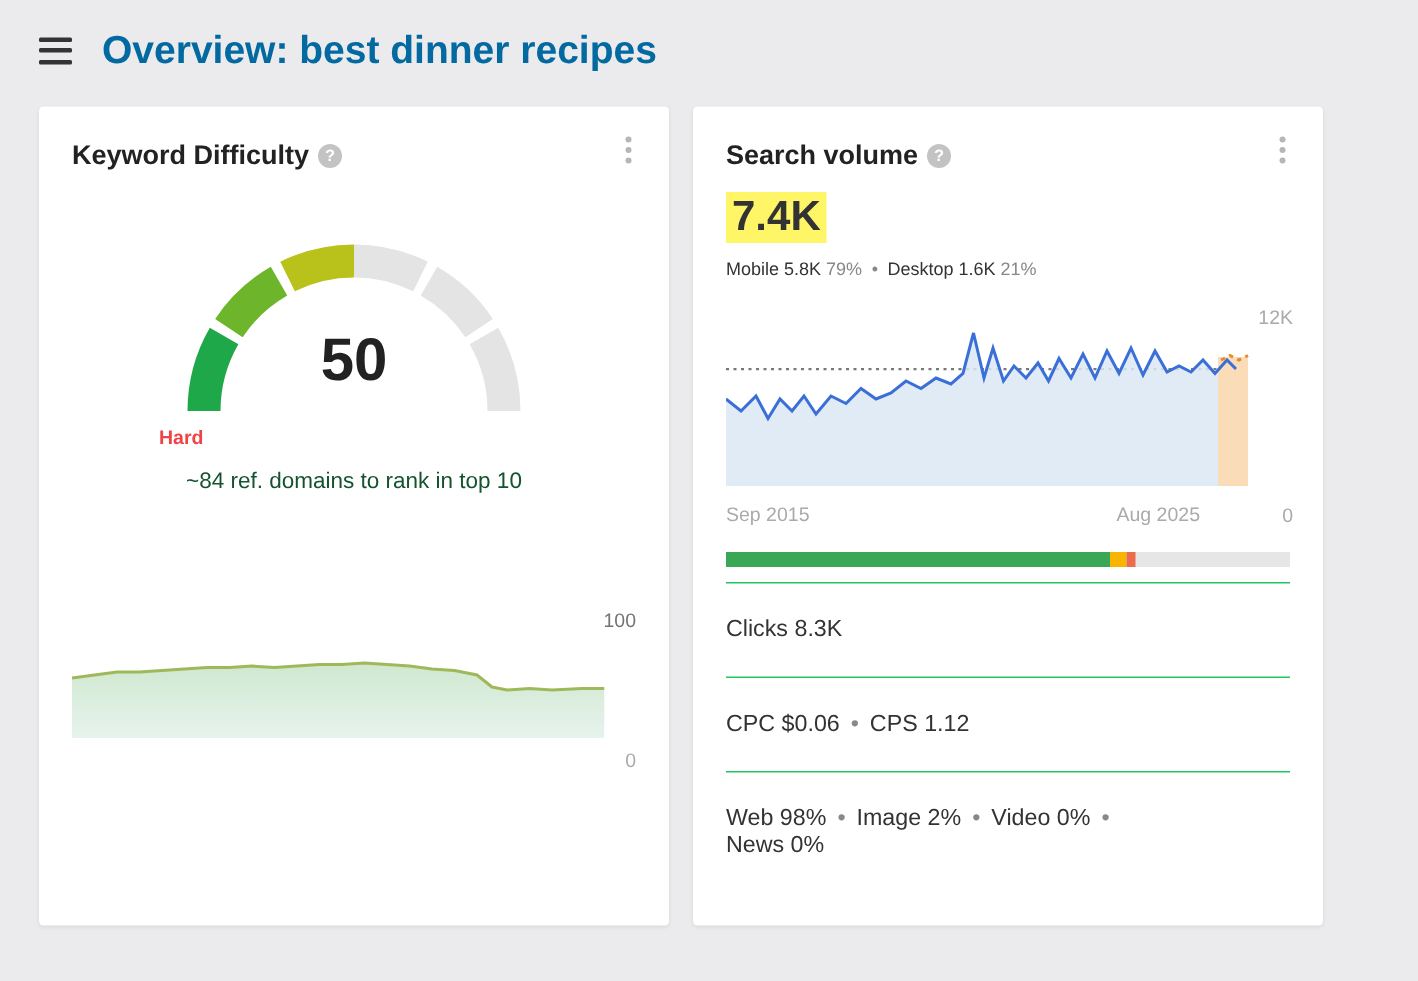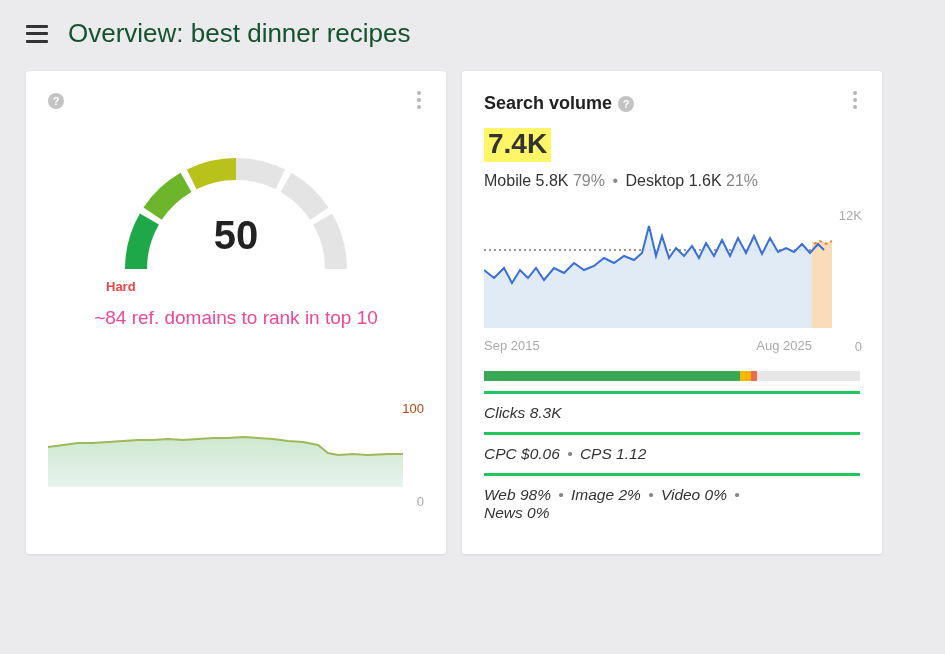--- a/index.html
+++ b/index.html
@@ -24,22 +24,22 @@
       justify-content: space-between;
       cursor: pointer;
     }
     .hamburger span {
       height: 3px;
       background: #333;
       border-radius: 1px;
     }
     .page-title {
       font-size: 26px;
-      font-weight: 400;
-      color: #14532d;
+      font-weight: 700;
+      color: #0369a1;
     }
     .cards {
       display: flex;
       gap: 16px;
       padding: 8px 26px;
     }
     .card {
       background: #fff;
       border-radius: 3px;
       box-shadow: 0 1px 3px rgba(0,0,0,0.08);
@@ -111,34 +111,34 @@
       text-align: left;
       font-size: 13px;
       font-weight: 700;
       color: #ef4444;
     }
     .gauge-note {
       position: absolute;
       top: 168px;
       left: -30px; right: -30px;
       text-align: center;
-      font-size: 19px;
-      color: #ec4899;
+      font-size: 15px;
+      color: #14532d;
     }
     
     .kd-mini {
       margin-top: 76px;
       position: relative;
     }
     .kd-mini-100 {
       position: absolute;
       right: 0;
       top: -4px;
       font-size: 13px;
-      color: #c2410c;
+      color: #737373;
     }
     .kd-mini-0 {
       position: absolute;
       right: 0;
       bottom: -22px;
       font-size: 13px;
       color: #aaa;
     }
     .kd-mini svg { display: block; }
     .kd-mini-dates {
@@ -152,21 +152,21 @@
     
     .sv-big {
       display: inline-block;
       font-size: 28px;
       font-weight: 700;
       background: #fef667;
       padding: 0 4px 2px 4px;
       margin-bottom: 10px;
     }
     .sv-breakdown {
-      font-size: 16px;
+      font-size: 12px;
       color: #333;
       margin-bottom: 18px;
     }
     .sv-breakdown .pct { color: #888; }
     .dot { color: #888; margin: 0 3px; }
     .sv-chart {
       position: relative;
       margin-bottom: 6px;
     }
     .sv-ylabel {
@@ -181,57 +181,57 @@
       right: -2px;
       bottom: -22px;
       font-size: 13px;
       color: #aaa;
     }
     .sv-dates {
       display: flex;
       justify-content: space-between;
       font-size: 13px;
       color: #aaa;
-      padding-right: 48px;
+      padding-right: 60px;
       margin-bottom: 18px;
     }
     .sv-bar {
       height: 10px;
       display: flex;
       margin-bottom: 10px;
       background: #e6e6e6;
     }
     .sv-bar .seg1 { background: #3aa757; width: 68%; }
     .sv-bar .seg2 { background: #f7b500; width: 3%; }
     .sv-bar .seg3 { background: #ed6b4d; width: 1.5%; }
     .sv-row {
       font-size: 15.5px;
       color: #333;
-      padding: 10px 0;
-      border-top: 3px solid #22c55e;
-      font-style: italic;
+      padding: 22px 0;
+      border-top: 1px solid #22c55e;
     }
     .sv-row:first-of-type { border-top: none; }
   </style>
 </head>
 <body>
 
 <div class="header">
   <div class="hamburger">
       <span></span>
       <span></span>
       <span></span>
     </div>
   <h1 class="page-title">Overview: best dinner recipes</h1>
 </div>
 
 <div class="cards">
 
   <div class="card card-kd">
     <div class="card-header">
+      <span class="card-title">Keyword Difficulty</span>
       <span class="help-icon">?</span>
     </div>
     <div class="card-menu">
         <span></span>
         <span></span>
         <span></span>
       </div>
 
     <div class="gauge-wrap">
       <svg width="260" height="170" viewBox="0 0 260 170">

